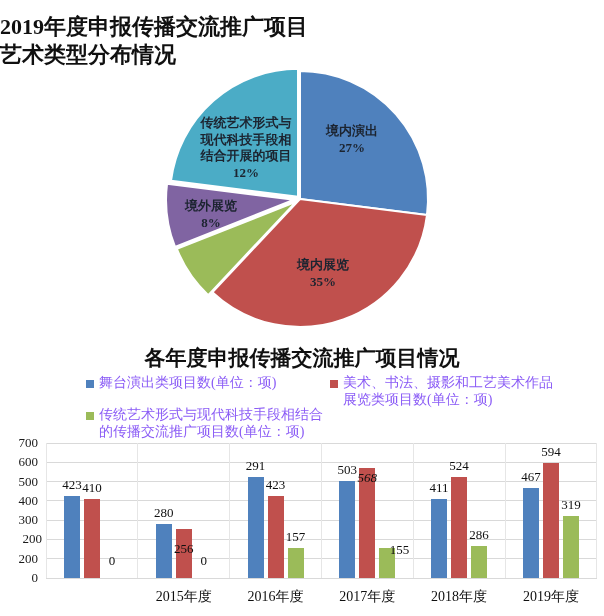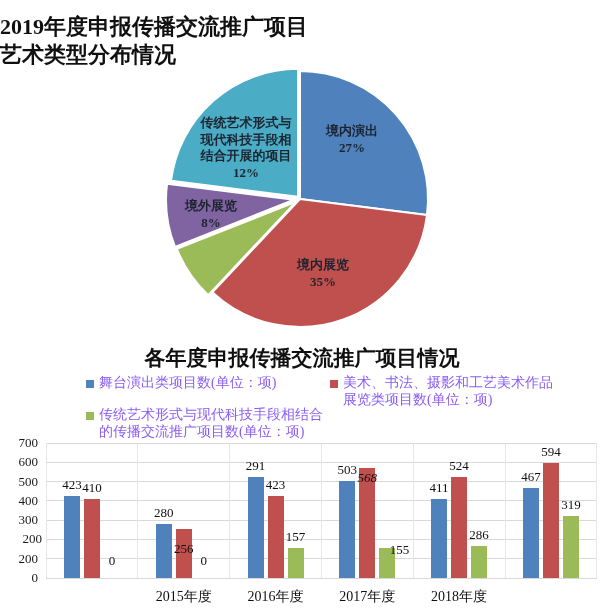--- a/index.html
+++ b/index.html
@@ -120,19 +120,20 @@
     <div class="val-label" style="left: 345.3px; top: 470px; width: 44px; font-style: italic;">568</div>
     <div class="bar" style="left: 379.3px; top: 548.107px; width: 16px; height: 29.8929px; background: rgb(155, 187, 89);"></div>
     <div class="val-label" style="left: 365.3px; top: 542px; width: 44px; text-align: right;">155</div>
     <div class="x-cat" style="left: 413.2px; top: 588px; width: 91.8px;">2018年度</div>
     <div class="bar" style="left: 431.1px; top: 498.736px; width: 16px; height: 79.2643px; background: rgb(79, 129, 189);"></div>
     <div class="val-label" style="left: 417.1px; top: 479.736px; width: 44px;">411</div>
     <div class="bar" style="left: 451.1px; top: 476.943px; width: 16px; height: 101.057px; background: rgb(192, 80, 77);"></div>
     <div class="val-label" style="left: 437.1px; top: 457.943px; width: 44px;">524</div>
     <div class="bar" style="left: 471.1px; top: 546.179px; width: 16px; height: 31.8214px; background: rgb(155, 187, 89);"></div>
     <div class="val-label" style="left: 457.1px; top: 527.179px; width: 44px;">286</div>
+    <div class="x-cat" style="left: 505px; top: 588px; width: 91.8px;">2019年度</div>
     <div class="bar" style="left: 522.9px; top: 487.936px; width: 16px; height: 90.0643px; background: rgb(79, 129, 189);"></div>
     <div class="val-label" style="left: 508.9px; top: 468.936px; width: 44px;">467</div>
     <div class="bar" style="left: 542.9px; top: 463.443px; width: 16px; height: 114.557px; background: rgb(192, 80, 77);"></div>
     <div class="val-label" style="left: 528.9px; top: 444.443px; width: 44px;">594</div>
     <div class="bar" style="left: 562.9px; top: 516.479px; width: 16px; height: 61.5214px; background: rgb(155, 187, 89);"></div>
     <div class="val-label" style="left: 548.9px; top: 497.479px; width: 44px;">319</div>
   </div>
 
 </body></html>

